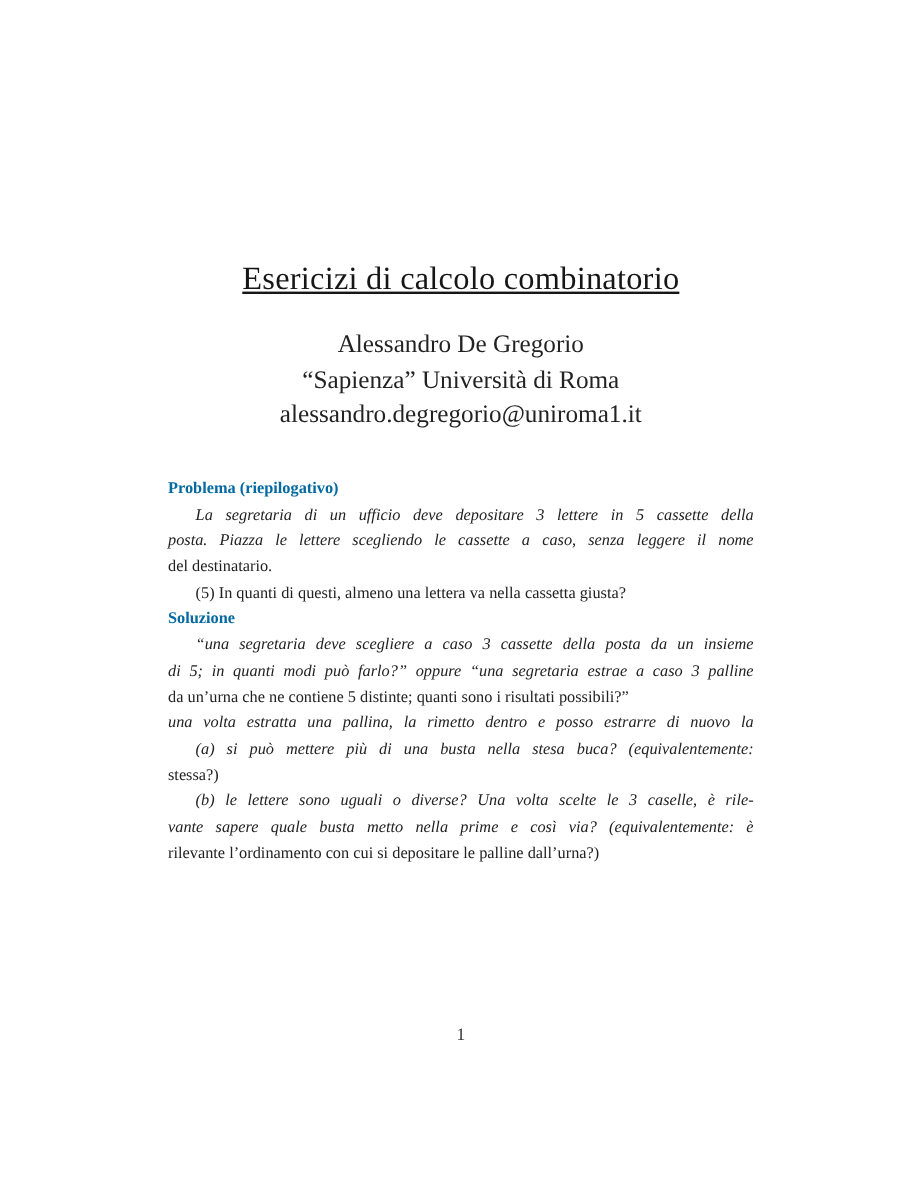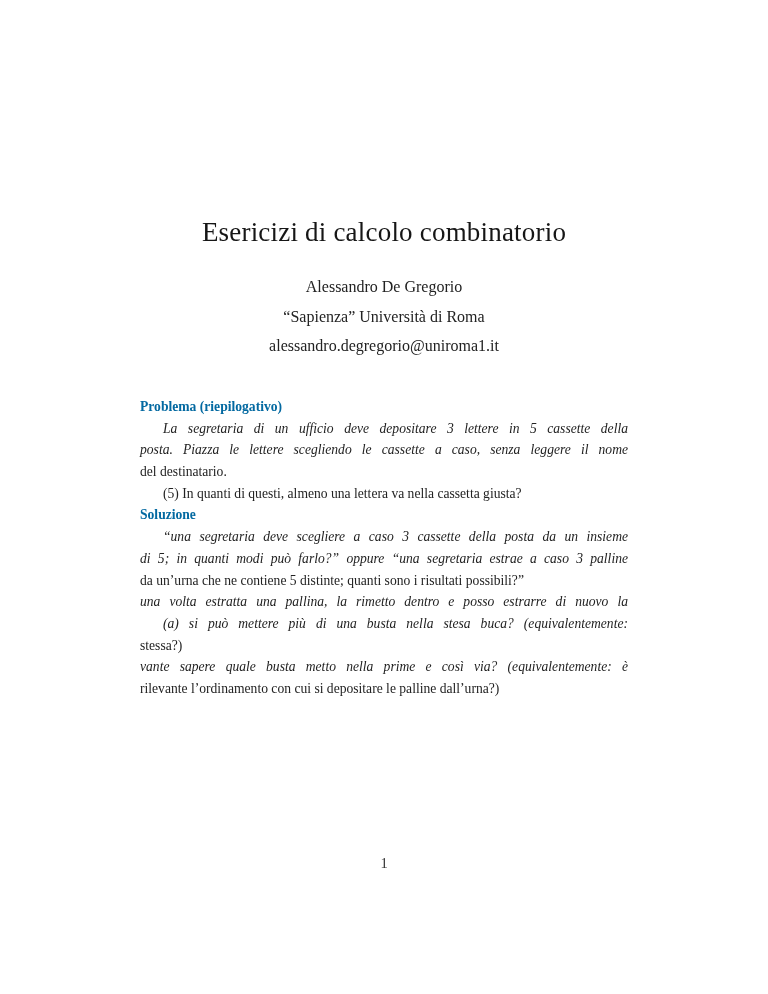--- a/index.html
+++ b/index.html
@@ -16,28 +16,29 @@
     position: absolute;
     top: 217px;
     left: 0;
     width: 768px;
     margin: 0;
     text-align: center;
     font-size: 27px;
     font-weight: 500;
     letter-spacing: 0.2px;
     color: #161616;
+    text-decoration: underline;
   }
   .authors {
     position: absolute;
     top: 272px;
     left: 0;
     width: 768px;
     text-align: center;
-    font-size: 16px;
+    font-size: 21px;
     line-height: 29.5px;
     color: #222222;
   }
   .doc-body {
     position: absolute;
     top: 396px;
     left: 140px;
     width: 488px;
     font-size: 13.6px;
     color: #222222;
@@ -80,19 +81,20 @@
     <div class="line j">posta. Piazza le lettere scegliendo le cassette a caso, senza leggere il nome</div>
     <div class="line">del destinatario.</div>
     <div class="line ind">(5) In quanti di questi, almeno una lettera va nella cassetta giusta?</div>
     <div class="line h">Soluzione</div>
     <div class="line ind j">“una segretaria deve scegliere a caso 3 cassette della posta da un insieme</div>
     <div class="line j">di 5; in quanti modi può farlo?” oppure “una segretaria estrae a caso 3 palline</div>
     <div class="line">da un’urna che ne contiene 5 distinte; quanti sono i risultati possibili?”</div>
     <div class="line j">una volta estratta una pallina, la rimetto dentro e posso estrarre di nuovo la</div>
     <div class="line ind j">(a) si può mettere più di una busta nella stesa buca? (equivalentemente:</div>
     <div class="line">stessa?)</div>
+    <div class="line ind j">(b) le lettere sono uguali o diverse? Una volta scelte le 3 caselle, è rile-</div>
     <div class="line j">vante sapere quale busta metto nella prime e così via? (equivalentemente: è</div>
     <div class="line">rilevante l’ordinamento con cui si depositare le palline dall’urna?)</div>
   </div>
 
   <div class="page-number">1</div>
 
 </div>
 
 </body></html>

